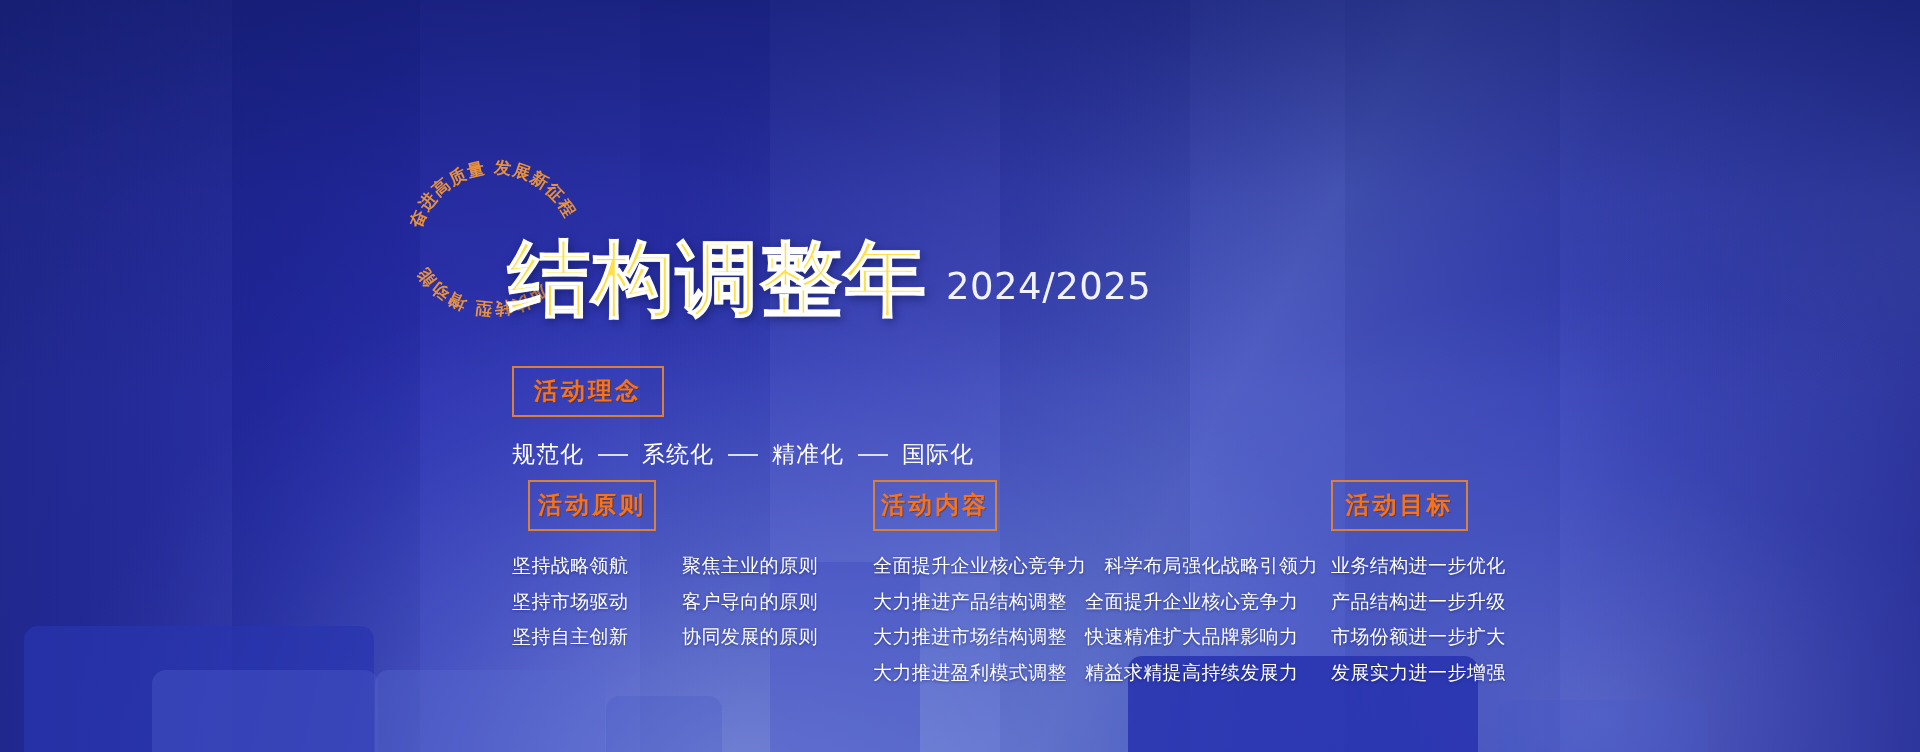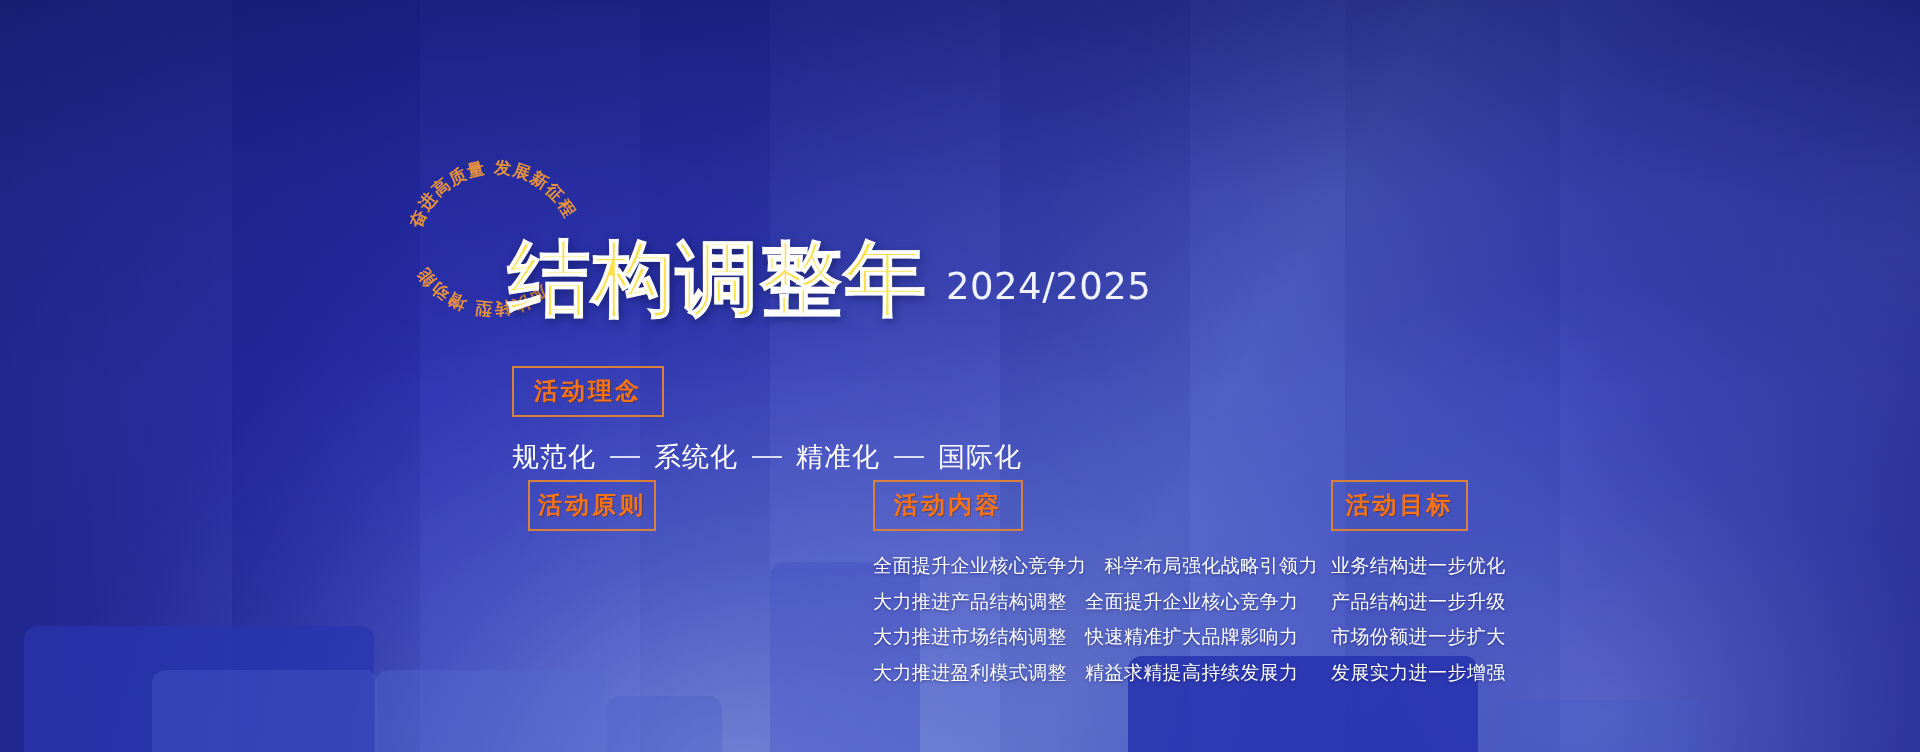--- a/index.html
+++ b/index.html
@@ -182,42 +182,42 @@
   }
   .concept-tag { width: 152px; }
   .concept-line {
     margin-top: 22px;
     display: flex;
     align-items: center;
     gap: 14px;
     white-space: nowrap;
   }
   .concept-word {
-    font-size: 27px;
+    font-size: 23px;
     color: #ffffff;
     letter-spacing: 1px;
   }
   .concept-dash {
     width: 30px;
     height: 2px;
     background: #e9edff;
     opacity: 0.9;
   }
 
   
   .col {
     position: absolute;
     top: 480px;
   }
   .col-1 { left: 512px; }
   .col-2 { left: 873px; }
   .col-3 { left: 1331px; }
 
   .col-tag-1 { width: 128px; margin-left: 16px; }
-  .col-tag-2 { width: 150px; }
+  .col-tag-2 { width: 124px; }
   .col-tag-3 { width: 137px; }
 
   .col-rows { margin-top: 22px; }
   .row {
     display: flex;
     gap: 18px;
     white-space: nowrap;
     margin-bottom: 10px;
   }
   .row:last-child { margin-bottom: 0; }
@@ -283,20 +283,34 @@
         <span class="concept-word">精准化</span>
         <span class="concept-dash"></span>
         <span class="concept-word">国际化</span>
       </div>
   </div>
 
   <div class="col col-1">
     <div class="tag col-tag-1">
       <span class="tag-text">活动原则</span>
     </div>
+    <div class="col-rows" id="principles-rows">
+        <div class="row">
+          <span class="cell cell-a-1">坚持战略领航</span>
+          <span class="cell">聚焦主业的原则</span>
+        </div>
+        <div class="row">
+          <span class="cell cell-a-1">坚持市场驱动</span>
+          <span class="cell">客户导向的原则</span>
+        </div>
+        <div class="row">
+          <span class="cell cell-a-1">坚持自主创新</span>
+          <span class="cell">协同发展的原则</span>
+        </div>
+      </div>
   </div>
 
   <div class="col col-2">
     <div class="tag col-tag-2">
       <span class="tag-text">活动内容</span>
     </div>
     <div class="col-rows" id="contents-rows">
         <div class="row">
           <span class="cell cell-a-2">全面提升企业核心竞争力</span>
           <span class="cell">科学布局强化战略引领力</span>

